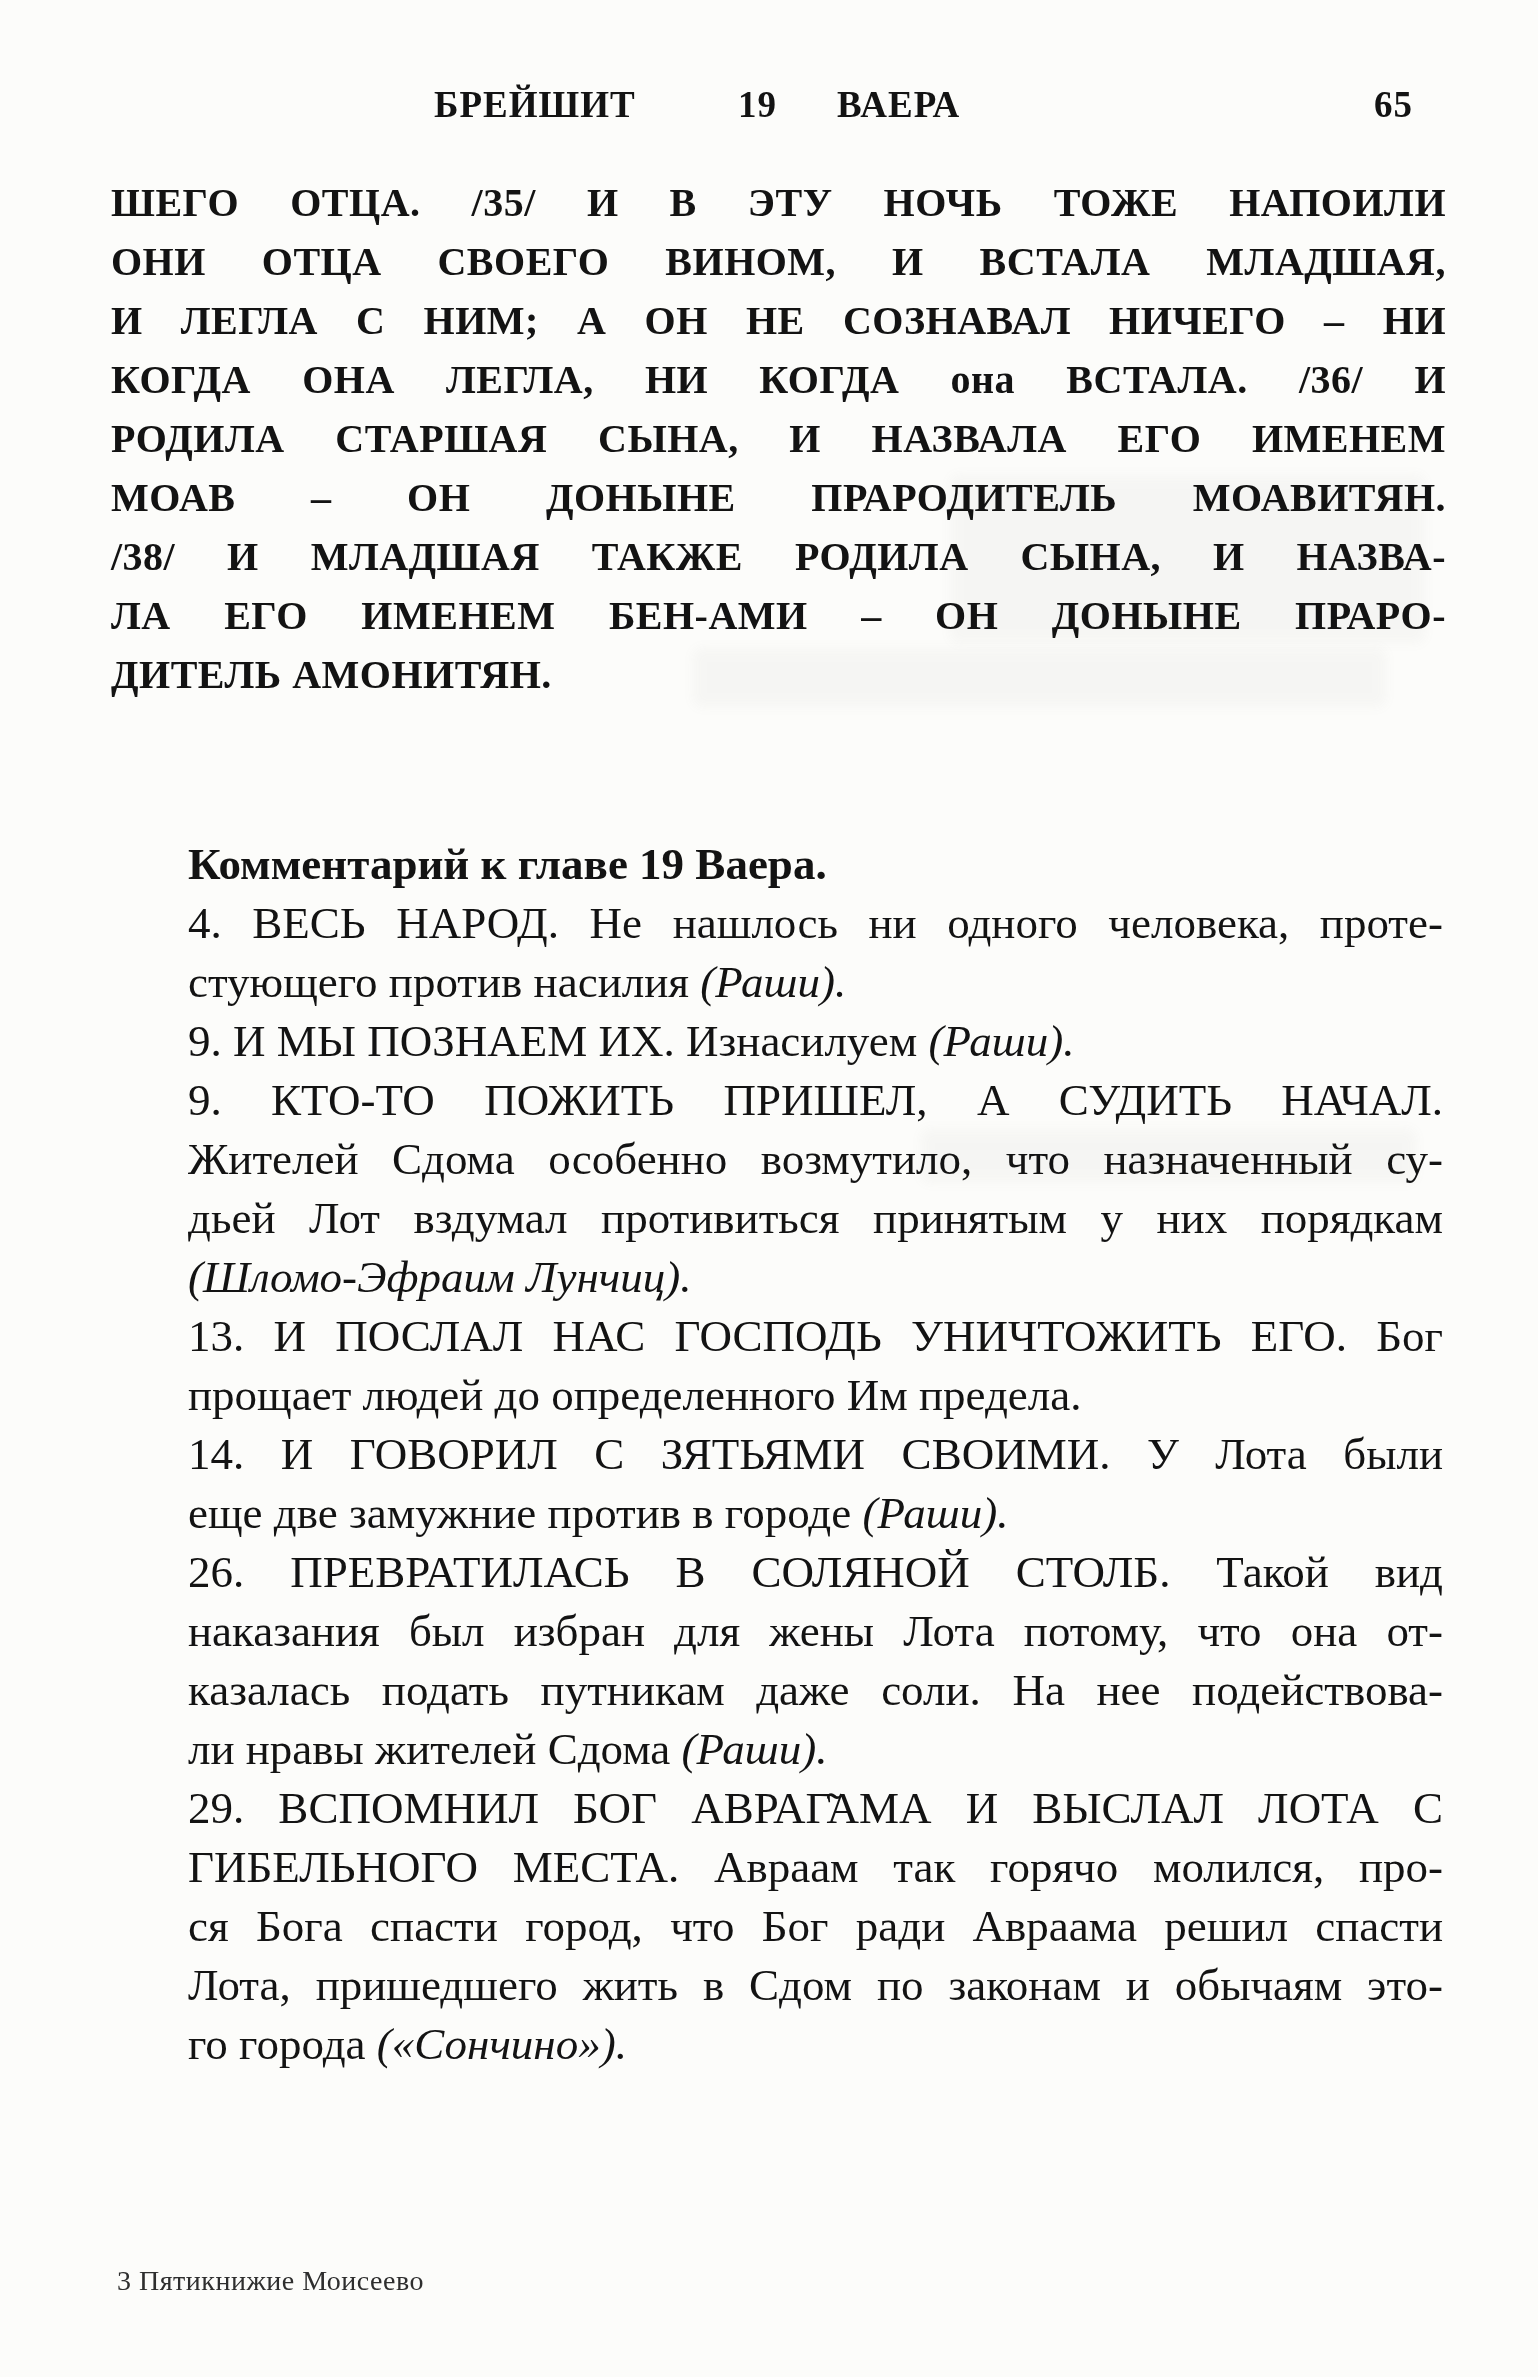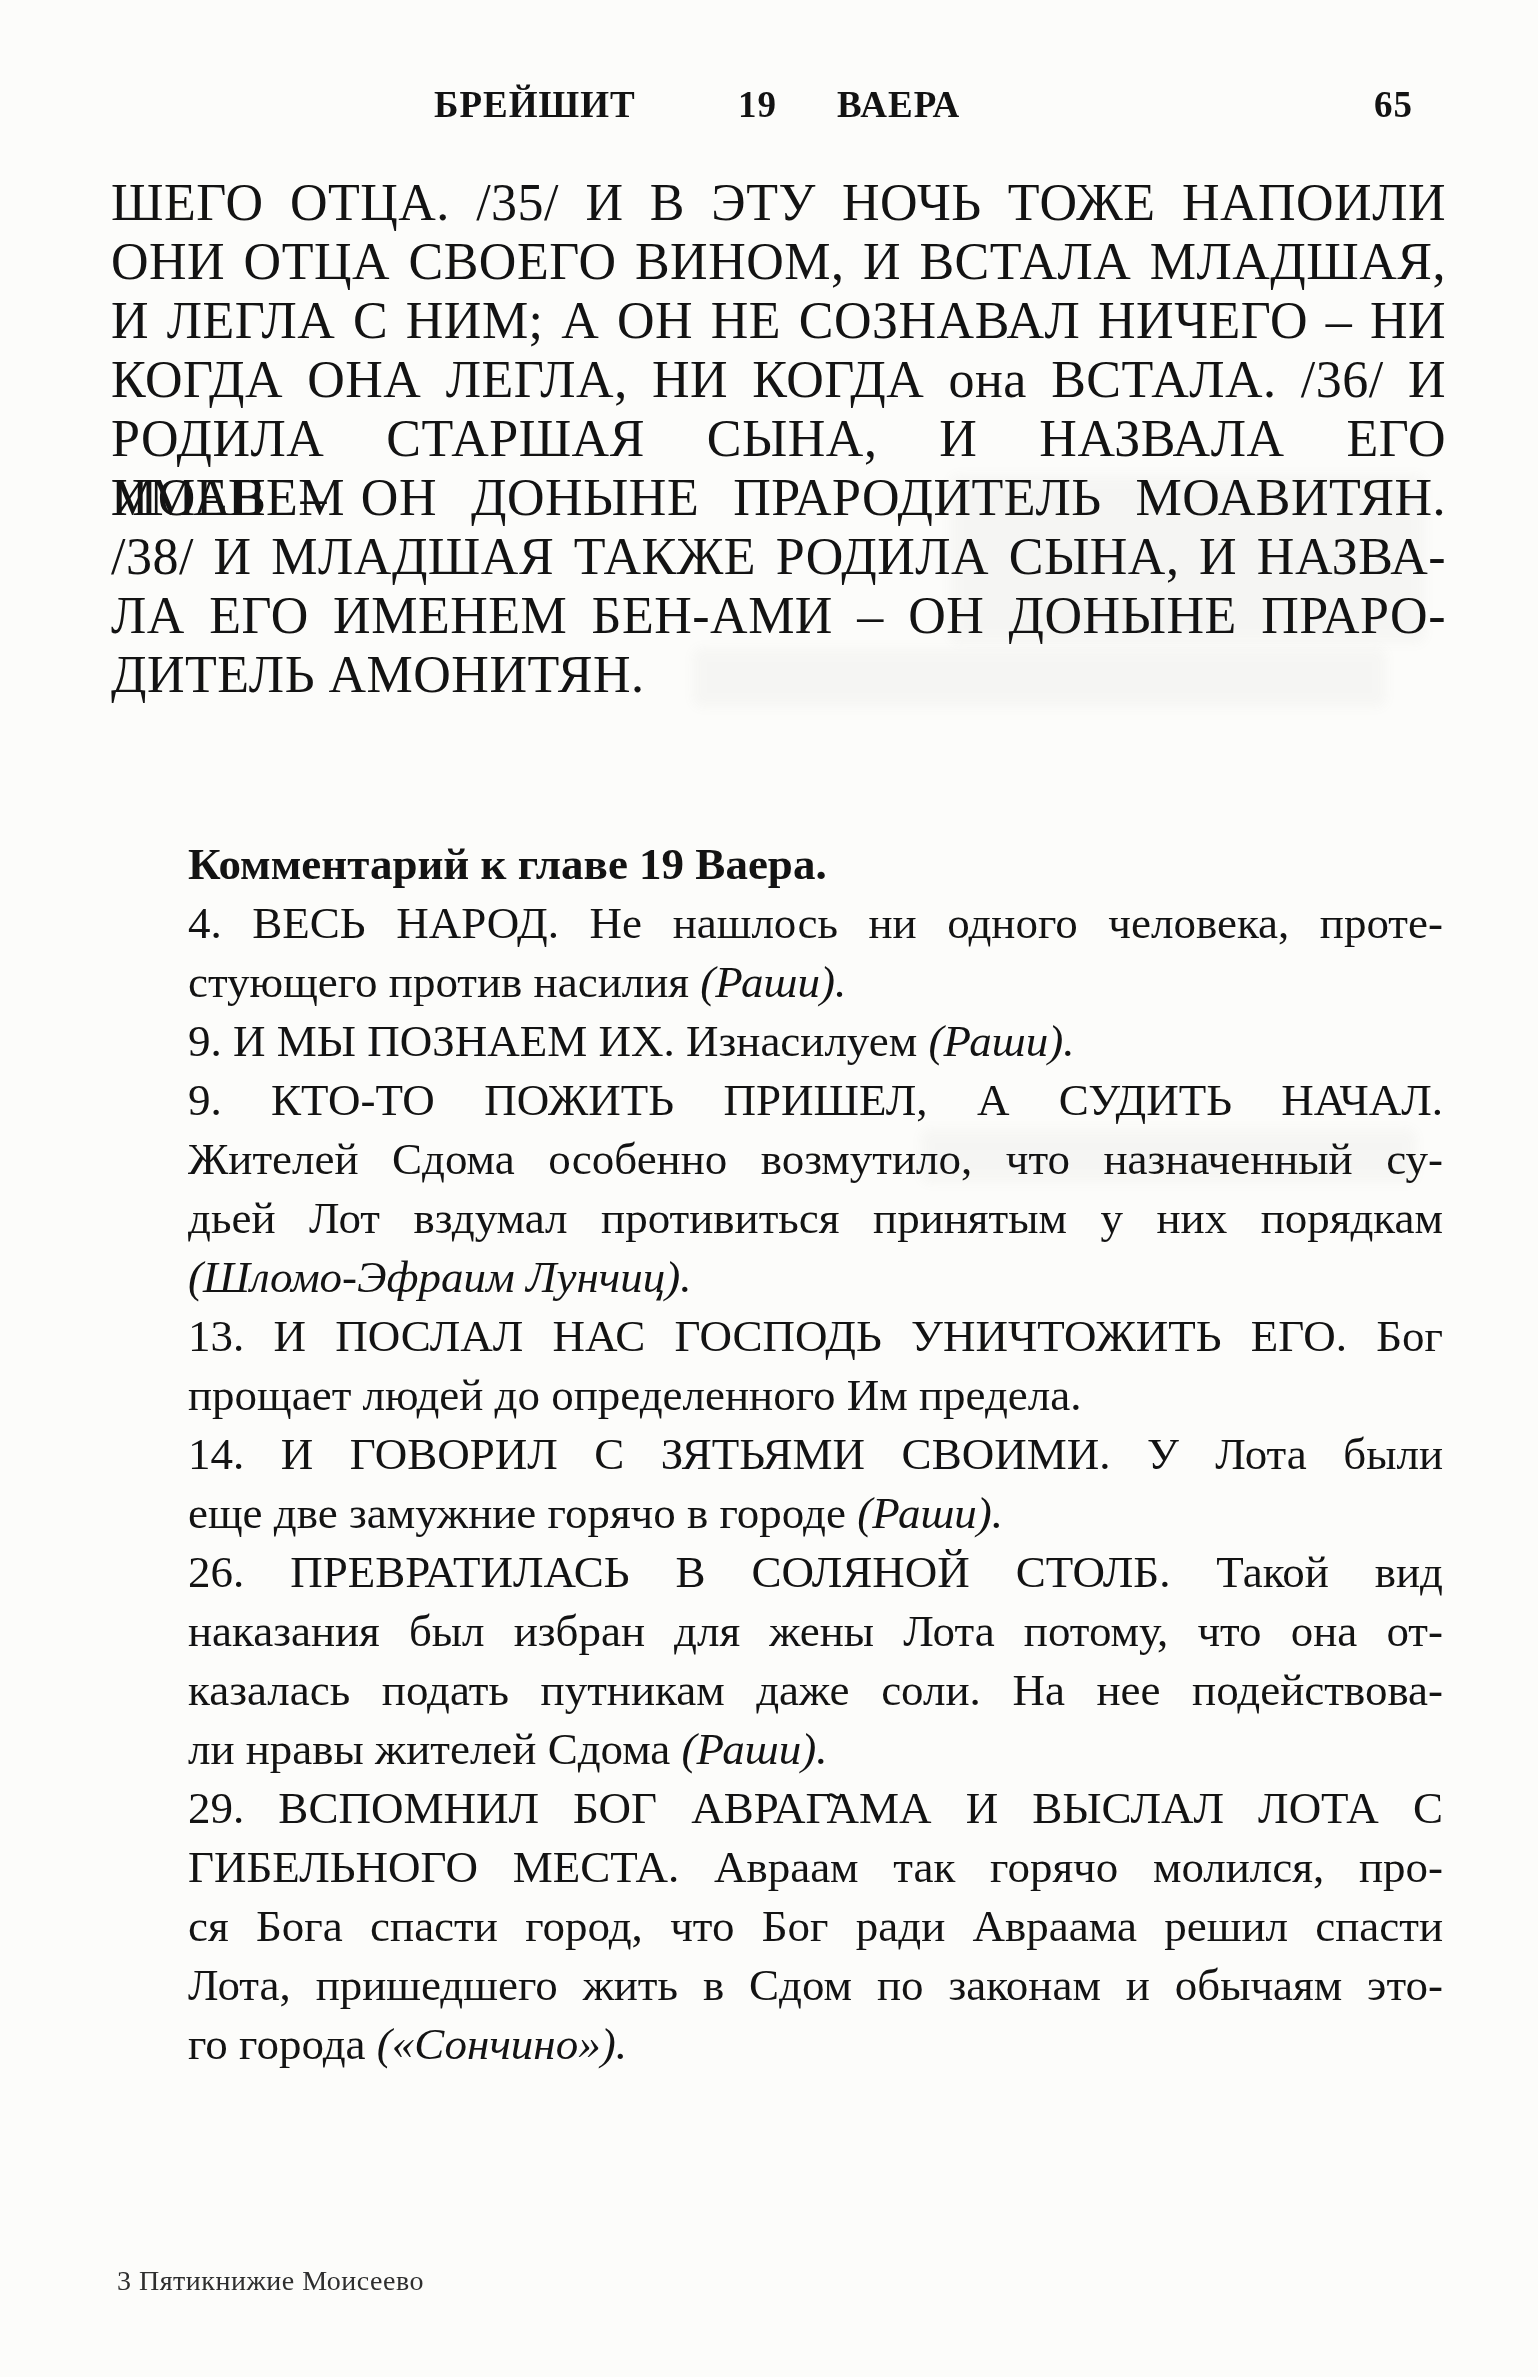--- a/index.html
+++ b/index.html
@@ -16,21 +16,21 @@
   
   .runhead span { position: absolute; top: 83px; font-size: 37px; font-weight: bold; letter-spacing: 1px; }
   .rh-book    { left: 434px; }
   .rh-chapter { left: 738px; }
   .rh-parsha  { left: 837px; }
   .rh-pagenum { left: 1374px; }
 
   
   .verse {
     position: absolute; top: 173px; left: 111px; width: 1335px;
-    font-size: 52px; font-weight: normal; letter-spacing: 0.5px;
+    font-size: 40px; font-weight: bold; letter-spacing: 0.5px;
   }
   
   .comm {
     position: absolute; top: 835px; left: 188px; width: 1255px;
     font-size: 45px;
   }
   .ln { height: 59px; line-height: 59px; text-align: left; }
   .ln.jl { text-align: justify; text-align-last: justify; }
   .ln .it { font-style: italic; }
   .comm-heading { font-weight: bold; }
@@ -89,21 +89,21 @@
         <div class="ln jl"><span>Жителей Сдома особенно возмутило, что назначенный су-</span></div>
         <div class="ln jl"><span>дьей Лот вздумал противиться принятым у них порядкам</span></div>
         <div class="ln"><span class="it">(Шломо-Эфраим Лунчиц).</span></div>
       </div>
       <div>
         <div class="ln jl"><span>13. И ПОСЛАЛ НАС ГОСПОДЬ УНИЧТОЖИТЬ ЕГО. Бог</span></div>
         <div class="ln"><span>прощает людей до определенного Им предела.</span></div>
       </div>
       <div>
         <div class="ln jl"><span>14. И ГОВОРИЛ С ЗЯТЬЯМИ СВОИМИ. У Лота были</span></div>
-        <div class="ln"><span>еще две замужние горячо в городе </span><span class="it">(Раши).</span></div>
+        <div class="ln"><span>еще две замужние против в городе </span><span class="it">(Раши).</span></div>
       </div>
       <div>
         <div class="ln jl"><span>26. ПРЕВРАТИЛАСЬ В СОЛЯНОЙ СТОЛБ. Такой вид</span></div>
         <div class="ln jl"><span>наказания был избран для жены Лота потому, что она от-</span></div>
         <div class="ln jl"><span>казалась подать путникам даже соли. На нее подействова-</span></div>
         <div class="ln"><span>ли нравы жителей Сдома </span><span class="it">(Раши).</span></div>
       </div>
       <div>
         <div class="ln jl"><span>29. ВСПОМНИЛ БОГ АВРАГ̃АМА И ВЫСЛАЛ ЛОТА С</span></div>
         <div class="ln jl"><span>ГИБЕЛЬНОГО МЕСТА. Авраам так горячо молился, про-</span></div>

